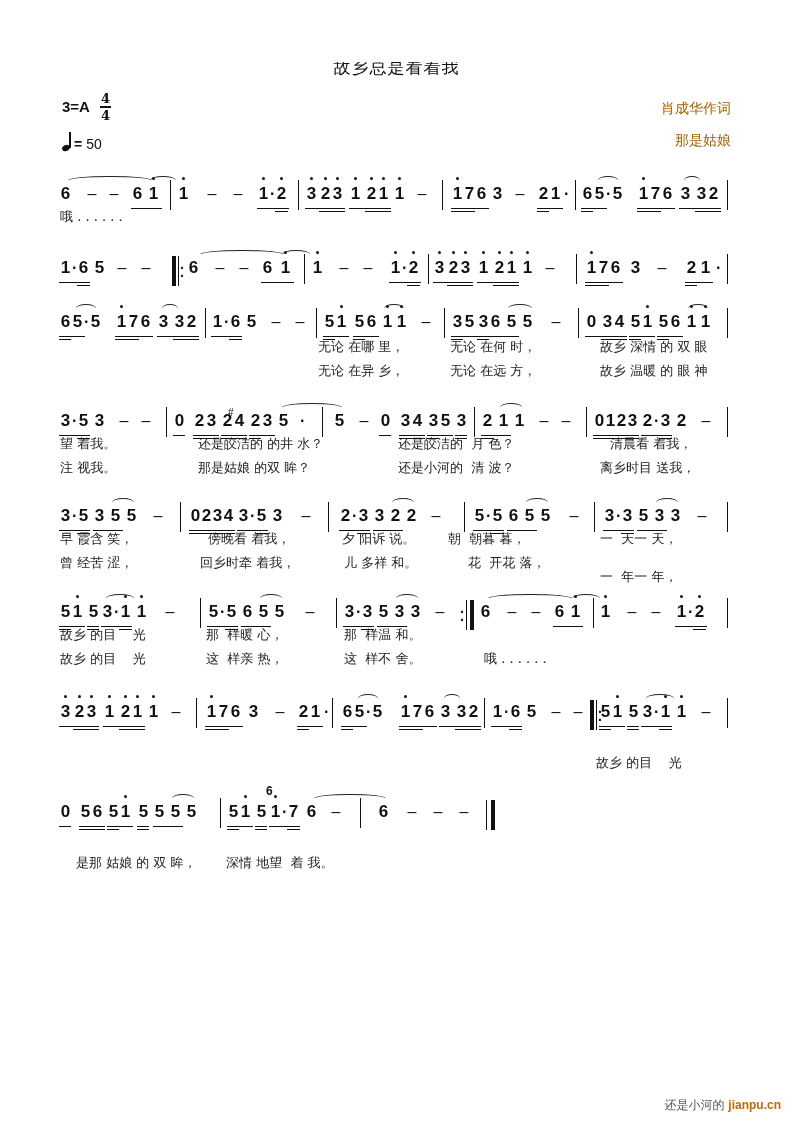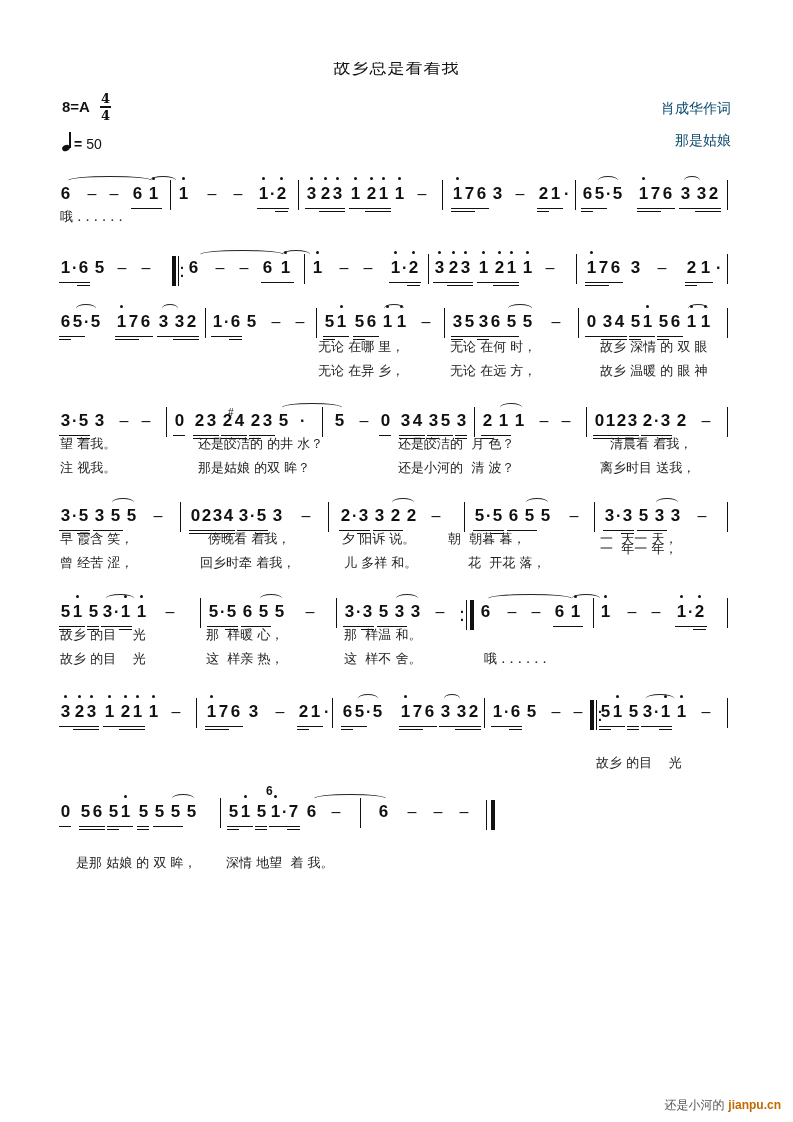--- a/index.html
+++ b/index.html
@@ -6,21 +6,21 @@
   body{width:793px;height:1122px;position:relative;overflow:hidden;font-family:"Liberation Sans",sans-serif;color:#111;}
   .title{position:absolute;top:56px;left:0;width:793px;text-align:center;font-size:17px;font-family:"DejaVu Sans",sans-serif;letter-spacing:1px;clip-path:inset(6px 0 0 0);}
   .key{position:absolute;left:62px;top:92px;font-size:15px;font-weight:bold;display:flex;align-items:center;gap:10px;}
   .timesig{display:inline-flex;flex-direction:column;align-items:center;font-family:"DejaVu Serif",serif;font-weight:bold;font-size:13px;line-height:13px;}
   .timesig .bar{width:11px;height:1.5px;background:#111;margin:1px 0;}
   .tempo{position:absolute;left:62px;top:132px;font-size:14px;display:flex;align-items:flex-end;gap:2px;}
   .qnote{position:relative;width:10px;height:20px;}
   .qnote .stem{position:absolute;left:7px;top:0;width:1.5px;height:16px;background:#111;}
   .qnote .head{position:absolute;left:0;top:13px;width:8px;height:6px;border-radius:50%;background:#111;transform:rotate(-25deg);}
   .tempo .eq{font-weight:bold;margin-right:2px;}
-  .credit{position:absolute;right:62px;font-size:14px;font-family:"DejaVu Serif",serif;color:#0c4a6e;}
+  .credit{position:absolute;right:62px;font-size:14px;font-family:"DejaVu Serif",serif;color:#a16207;}
   .row{position:absolute;left:60px;width:670px;height:34px;}
   .note{position:absolute;top:6px;font-size:17px;font-weight:bold;font-family:"Liberation Sans",sans-serif;width:11px;text-align:center;line-height:20px;}
   .note .hi{position:absolute;top:-7px;left:4px;width:3px;height:3px;border-radius:50%;background:#111;}
   .u1{position:absolute;height:1.3px;background:#111;top:30px;}
   .u2{position:absolute;height:1.3px;background:#111;top:33px;}
   .dash{position:absolute;top:6px;font-size:16px;width:12px;text-align:center;line-height:20px;}
   .dot{position:absolute;top:6px;font-size:16px;font-weight:bold;line-height:20px;}
   .barline{position:absolute;top:2px;width:1.3px;height:30px;background:#111;}
   .barthick{position:absolute;top:2px;width:4px;height:30px;background:#111;}
   .rep{position:absolute;top:10px;font-size:14px;font-weight:bold;line-height:8px;}
@@ -30,21 +30,21 @@
   .grace{position:absolute;font-size:12px;font-weight:bold;}
   .footer{position:absolute;right:12px;bottom:8px;font-size:12px;color:#555;font-family:"DejaVu Serif",serif;}
   .footer .site{color:#c06a00;font-family:"Liberation Sans",sans-serif;font-weight:bold;}
 </style>
 </head>
 <body>
 
 <div class="title">故乡总是看着我</div>
 
 <div class="key">
-  <span>8=A</span>
+  <span>3=A</span>
   <span class="timesig">
     <span>4</span>
     <span class="bar"></span>
     <span>4</span>
   </span>
 </div>
 
 <div class="tempo">
   <span class="qnote">
       <span class="stem"></span>
@@ -403,21 +403,21 @@
       <div class="barline" style="left: 667px;"></div>
       <div class="lyr" style="left: 0px; top: 30px;">早 霞含 笑，</div>
       <div class="lyr" style="left: 0px; top: 54px;">曾 经苦 涩，</div>
       <div class="lyr" style="left: 148px; top: 30px;">傍晚看 着我，</div>
       <div class="lyr" style="left: 140px; top: 54px;">回乡时牵 着我，</div>
       <div class="lyr" style="left: 282px; top: 30px;">夕 阳诉 说。</div>
       <div class="lyr" style="left: 284px; top: 54px;">儿 多祥 和。</div>
       <div class="lyr" style="left: 388px; top: 30px;">朝  朝暮 暮，</div>
       <div class="lyr" style="left: 408px; top: 54px;">花  开花 落，</div>
       <div class="lyr" style="left: 540px; top: 30px;">一  天一 天，</div>
-      <div class="lyr" style="left: 540px; top: 40px;">一  年一 年，</div>
+      <div class="lyr" style="left: 540px; top: 68px;">一  年一 年，</div>
     </div>
     <div class="row" style="top: 596px;">
       <div class="note" style="left: 0px;">5</div>
       <div class="note" style="left: 12px;">1<span class="hi"></span></div>
       <div class="u1" style="left: -1px; width: 26px;"></div>
       <div class="u2" style="left: -1px; width: 12px;"></div>
       <div class="note" style="left: 28px;">5</div>
       <div class="u1" style="left: 27px; width: 12px;"></div>
       <div class="u2" style="left: 27px; width: 12px;"></div>
       <div class="note" style="left: 42px;">3</div>

